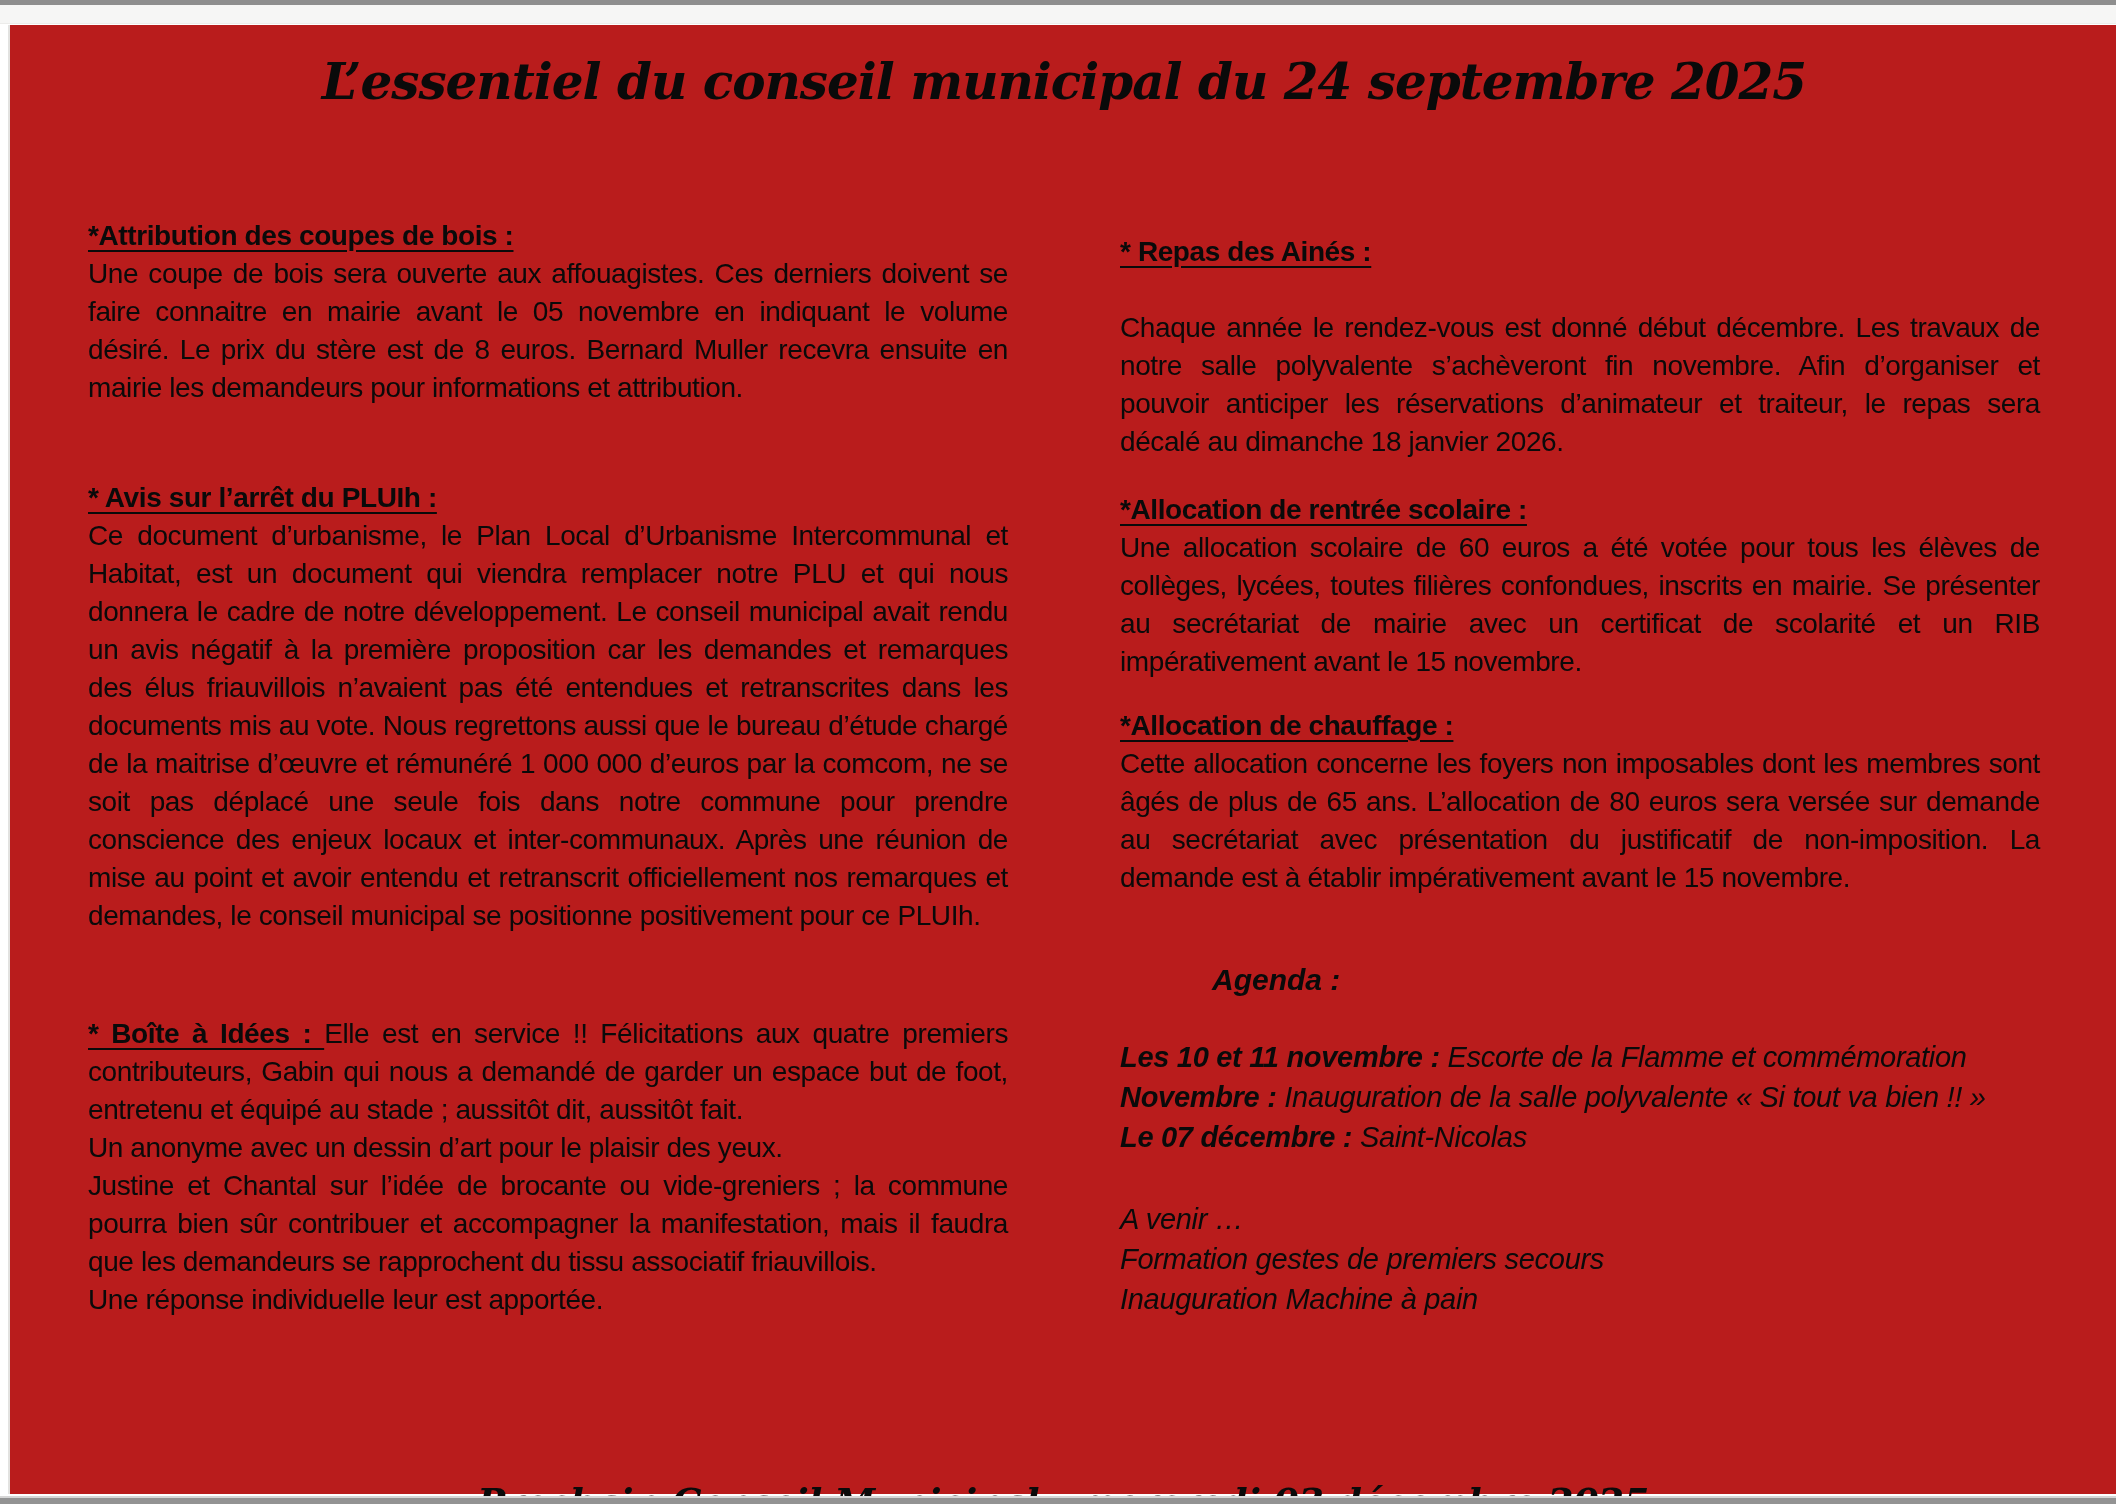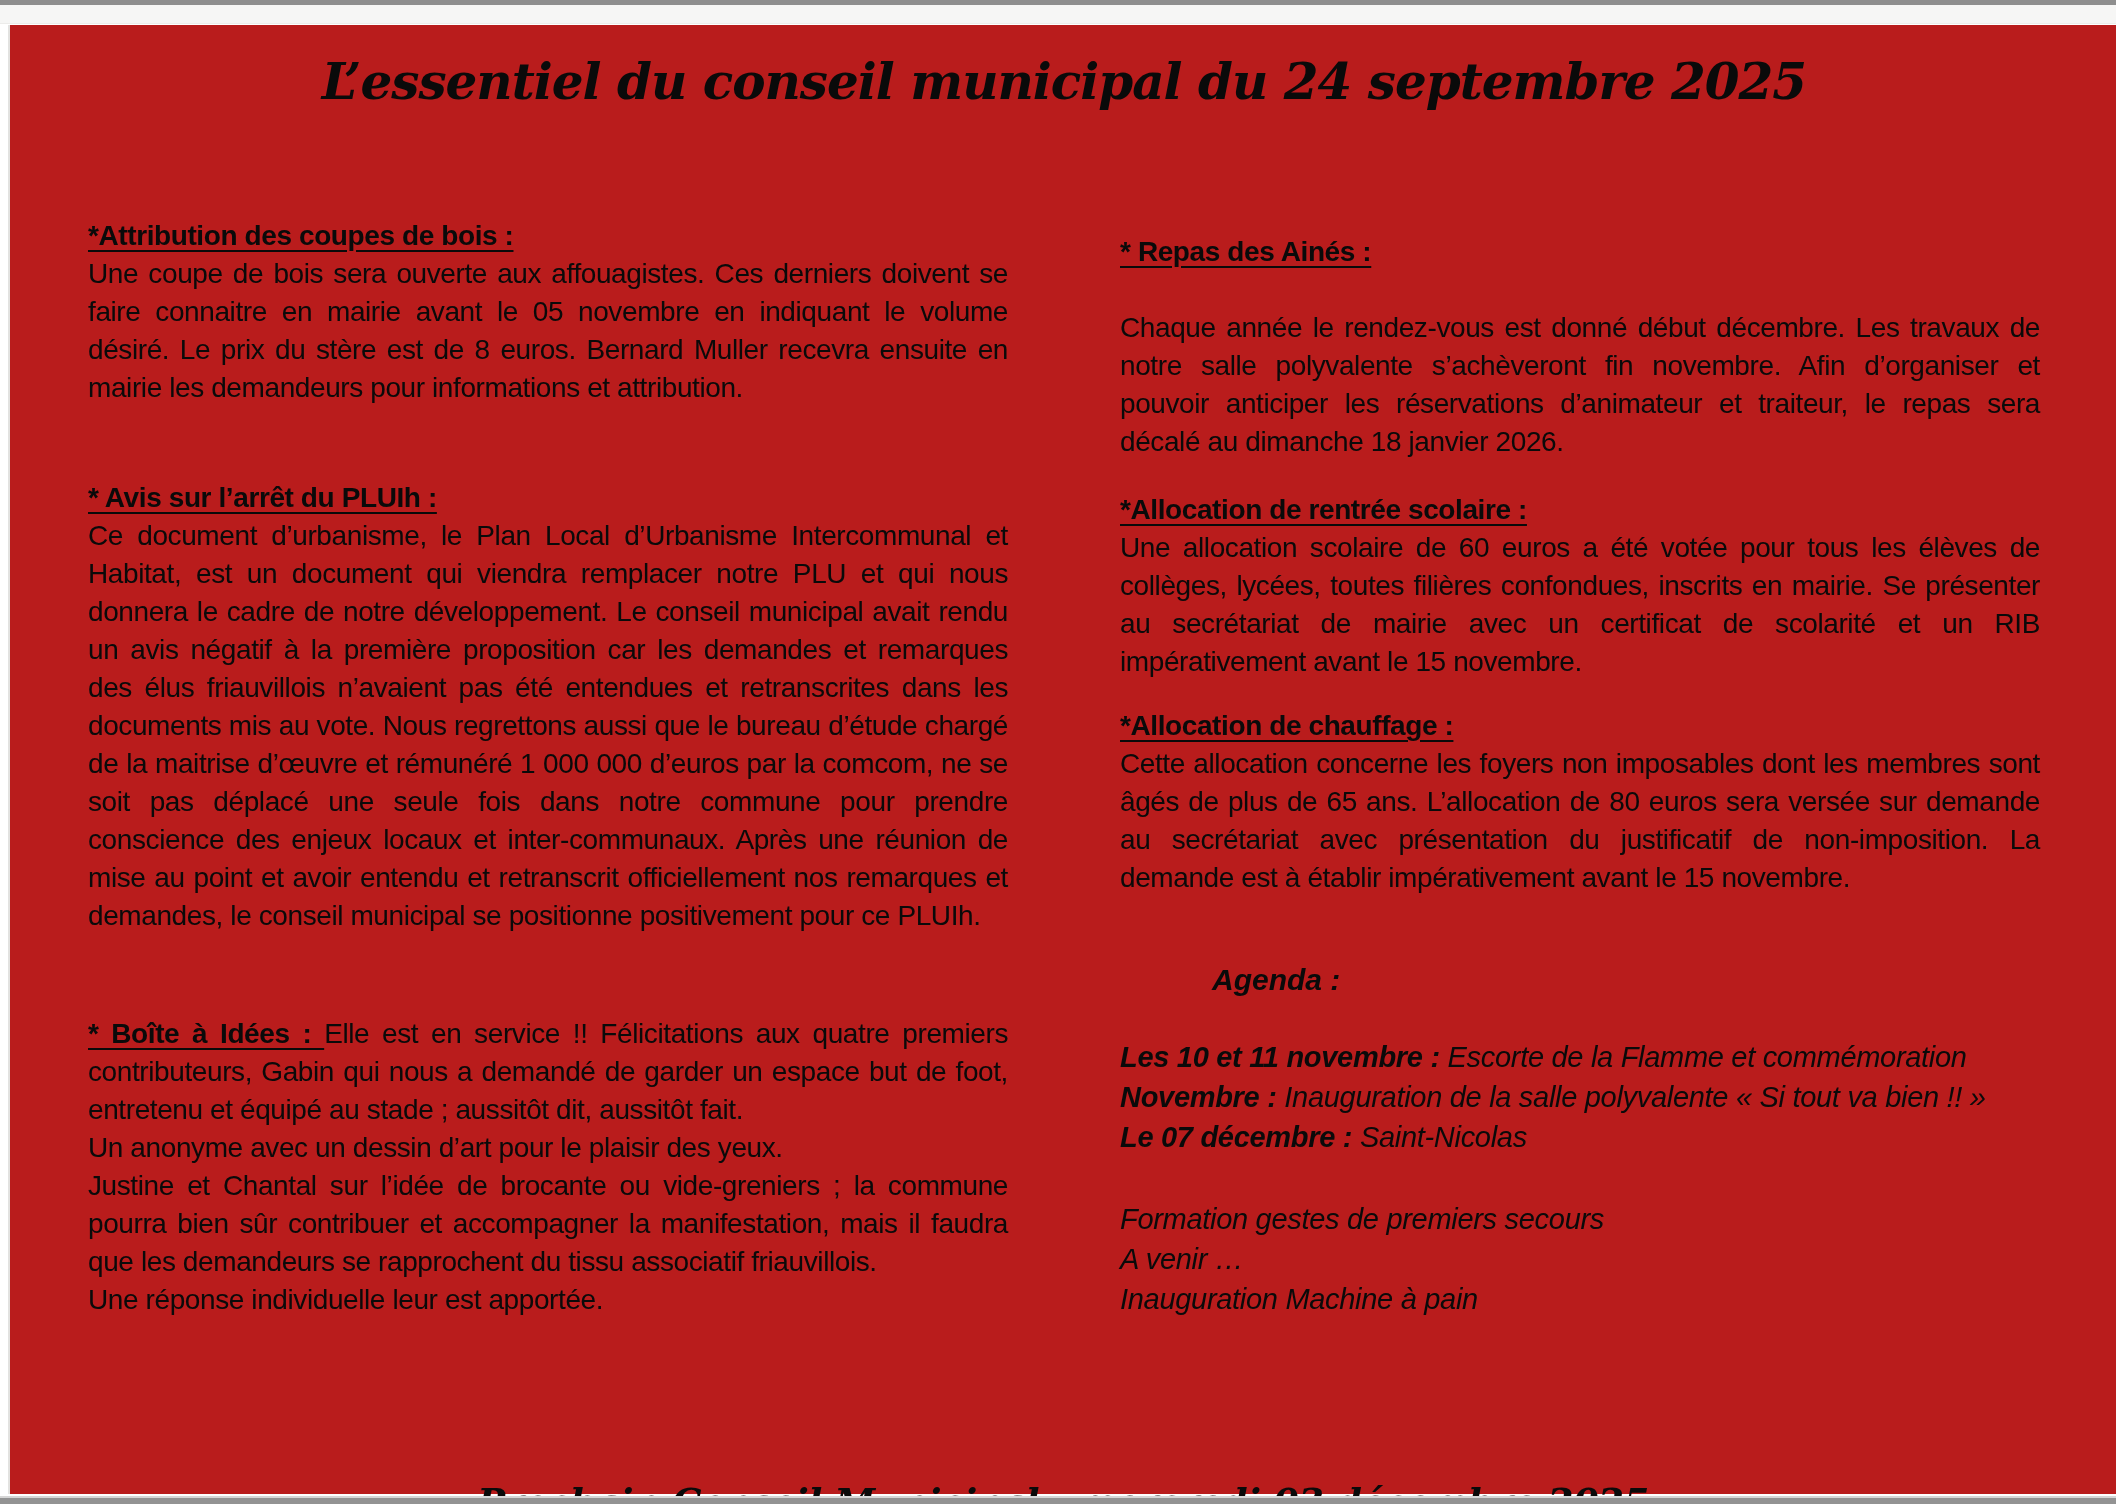--- a/index.html
+++ b/index.html
@@ -168,22 +168,22 @@
       <div class="agenda">
         <div class="agenda-heading">Agenda :</div>
 
         <div class="agenda-items">
           <p class="agenda-line"><span class="agenda-label">Les 10 et 11 novembre : </span><span>Escorte de la Flamme et commémoration</span></p>
           <p class="agenda-line"><span class="agenda-label">Novembre : </span><span>Inauguration de la salle polyvalente « Si tout va bien !! »</span></p>
           <p class="agenda-line"><span class="agenda-label">Le 07 décembre : </span><span>Saint-Nicolas</span></p>
         </div>
 
         <div class="upcoming">
+          <p class="agenda-line">A venir …</p>
           <p class="agenda-line">Formation gestes de premiers secours</p>
-          <p class="agenda-line">A venir …</p>
           <p class="agenda-line">Inauguration Machine à pain</p>
         </div>
       </div>
 
     </div>
   </div>
 
   <div class="doc-footer">
     <span class="doc-footer-text">Prochain Conseil Municipal : mercredi 03 décembre 2025</span>
   </div>

